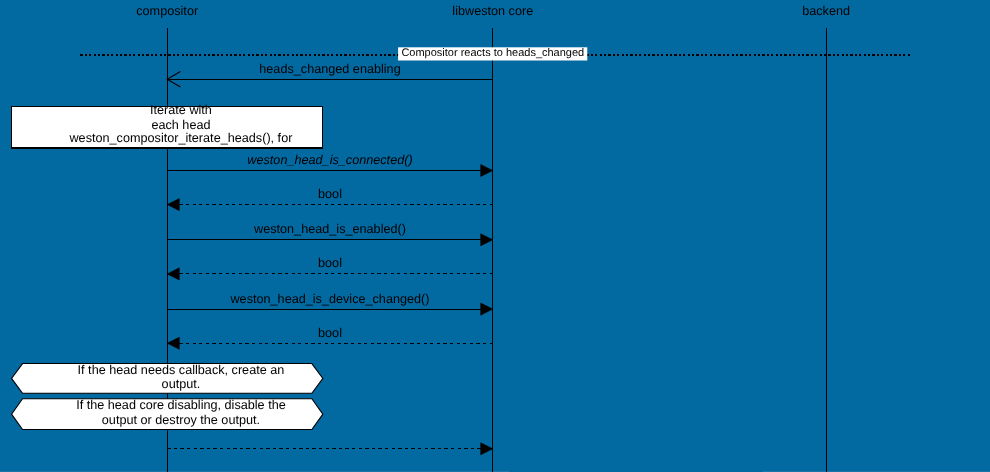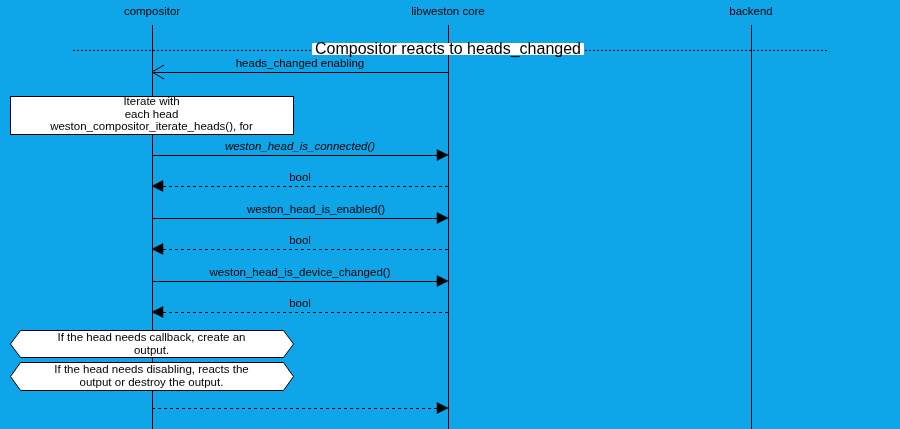--- a/index.html
+++ b/index.html
@@ -8,21 +8,21 @@
     background: #ffffff;
   }
   body {
     font-family: "Liberation Sans", "DejaVu Sans", sans-serif;
     color: #000000;
   }
   #diagram {
     position: relative;
     width: 900px;
     height: 429px;
-    background: #0ea5e9;
+    background: #0369a1;
     overflow: hidden;
   }
   #diagram svg.layer {
     position: absolute;
     left: 0;
     top: 0;
     width: 900px;
     height: 429px;
   }
   .lbl {
@@ -31,37 +31,38 @@
     line-height: 12px;
     white-space: nowrap;
     color: #000;
   }
   .participant-label {
     font-size: 11.5px;
     text-align: center;
     transform: translateX(-50%);
   }
   .divider-label {
-    font-size: 16px;
+    font-size: 10px;
     background: #ffffff;
     padding: 0 3px;
     transform: translateX(-50%);
   }
   .msg-label {
     font-size: 11.5px;
     text-align: center;
     transform: translateX(-50%);
     background: transparent;
   }
   .note-text, .comment-text {
     position: absolute;
     font-size: 11.5px;
     line-height: 12.5px;
     text-align: center;
     color: #000;
+    padding-left: 13px;
   }
 </style>
 </head>
 <body>
 
 <div id="diagram">
 
   <svg class="layer" viewBox="0 0 900 429" xmlns="http://www.w3.org/2000/svg">
     <g id="svg-content">
         <line x1="152" y1="25" x2="152" y2="429" stroke="#000000" stroke-width="1" shape-rendering="crispEdges"></line>
@@ -91,32 +92,32 @@
   </svg>
 
   <div id="text-layer">
       <div class="lbl participant-label" style="left: 152px; top: 5px;">compositor</div>
       <div class="lbl participant-label" style="left: 448px; top: 5px;">libweston core</div>
       <div class="lbl participant-label" style="left: 751px; top: 5px;">backend</div>
       <div class="lbl divider-label" style="left: 448px; top: 43px;">Compositor reacts to heads_changed</div>
       <div class="lbl msg-label" style="left: 300px; top: 57px;">heads_changed enabling</div>
       <div class="lbl msg-label" style="left: 300px; top: 140px; font-style: italic;">weston_head_is_connected()</div>
       <div class="lbl msg-label" style="left: 300px; top: 171px;">bool</div>
-      <div class="lbl msg-label" style="left: 300px; top: 203px; margin-left: 16px;">weston_head_is_enabled()</div>
+      <div class="lbl msg-label" style="left: 300px; top: 203px;">weston_head_is_enabled()</div>
       <div class="lbl msg-label" style="left: 300px; top: 234px;">bool</div>
       <div class="lbl msg-label" style="left: 300px; top: 266px;">weston_head_is_device_changed()</div>
       <div class="lbl msg-label" style="left: 300px; top: 297px;">bool</div>
       <div class="note-text" style="left: 10px; top: 95px; width: 283px;">
         <div>Iterate with</div>
         <div>each head</div>
         <div>weston_compositor_iterate_heads(), for</div>
       </div>
       <div class="comment-text" style="left: 10px; top: 331px; width: 283px;">
         <div>If the head needs callback, create an</div>
         <div>output.</div>
       </div>
       <div class="comment-text" style="left: 10px; top: 363px; width: 283px;">
-        <div>If the head needs disabling, reacts the</div>
+        <div>If the head core disabling, disable the</div>
         <div>output or destroy the output.</div>
       </div>
     </div>
 
 </div>
 
 </body></html>

